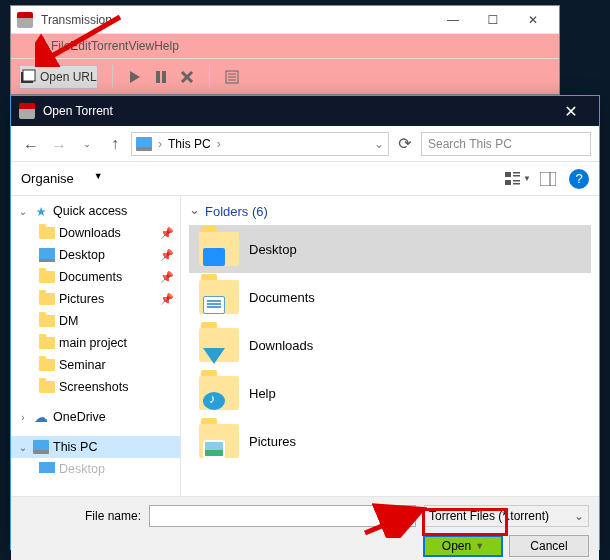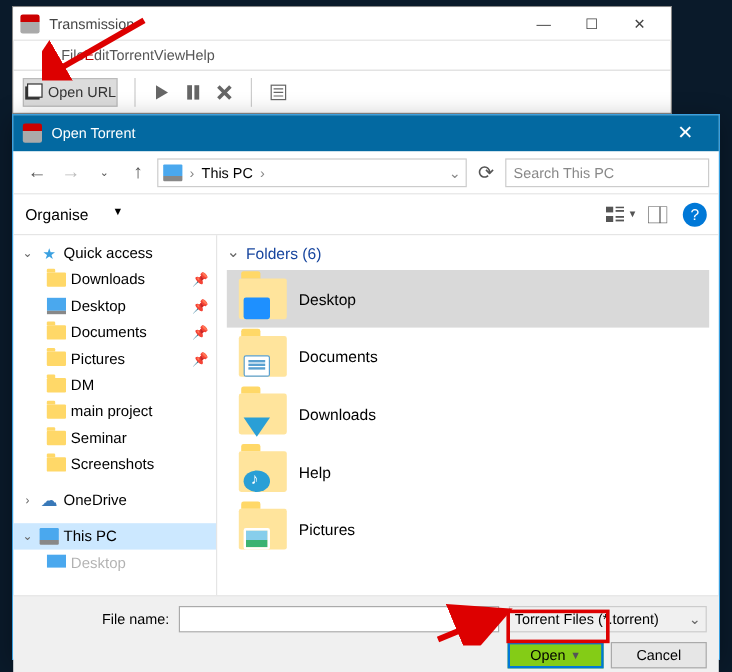--- a/index.html
+++ b/index.html
@@ -1,34 +1,34 @@
 <!DOCTYPE html>
 <html><head>
 <meta charset="utf-8">
 <style>
   * { box-sizing: border-box; font-family: "Segoe UI", Tahoma, sans-serif; }
   body { margin: 0; width: 610px; height: 560px; background: #0a1a2a; overflow: hidden; position: relative; }
   
   
-  .trans-win { position: absolute; left: 10px; top: 5px; width: 550px; height: 90px; background: #ffffff; border: 1px solid #888; }
+  .trans-win { position: absolute; left: 10px; top: 5px; width: 550px; height: 90px; background: #fca5a5; border: 1px solid #888; }
   .trans-titlebar { height: 28px; display: flex; align-items: center; padding: 0 6px; background: #fff; border-bottom: 1px solid #e4e4e4;}
   .trans-icon { width: 16px; height: 16px; background: linear-gradient(to bottom, #c00 0 40%, #aaa 40%); border-radius: 2px; margin-right: 8px; }
   .trans-title { font-size: 12px; color: #444; flex: 1; }
   .win-ctl { width: 40px; height: 100%; display: flex; align-items: center; justify-content: center; color: #444; font-size: 12px;}
   .trans-menu { height: 24px; display: flex; align-items: center; padding: 0 10px; font-size: 12px; color: #555; margin-left: 30px;}
   .trans-menu span.accent { color: #b00; }
   .trans-tb { height: 36px; border-top: 1px solid #ddd; display:flex; align-items:center; padding: 0 8px; gap: 10px;}
   .tb-btn { display:flex; align-items:center; gap:4px; font-size:12px; color:#333; padding:3px 0; }
   .tb-btn.active { background:#dcdcdc; border:1px solid #bbb;}
   .sq-ico { width:16px; height:16px; }
   .sep { width:1px; height:24px; background:#ccc; margin:0 4px;}
   
   
   .dlg { position:absolute; left:10px; top:95px; width:590px; height:455px; background:#fff; border:1px solid #3aa0e0; box-shadow:0 4px 20px rgba(0,0,0,.3);}
-  .dlg-titlebar { height:30px; background:#0369a1; color:#fff; display:flex; align-items:center; padding:0 8px; }
+  .dlg-titlebar { height:30px; background:#0f172a; color:#fff; display:flex; align-items:center; padding:0 8px; }
   .dlg-titlebar .t-ico { width:16px;height:16px;background:linear-gradient(to bottom,#c00 0 40%,#aaa 40%);border-radius:2px;margin-right:8px;}
   .dlg-title { font-size:12px; flex:1;}
   .dlg-close { width:40px; text-align:center; font-size:16px;}
   
   .dlg-nav { height:36px; border-bottom:1px solid #e5e5e5; display:flex; align-items:center; padding:0 8px; gap:4px;}
   .nav-arr { width:24px; height:24px; display:flex; align-items:center; justify-content:center; color:#555;}
   .addr { flex:1; height:24px; border:1px solid #ccc; display:flex; align-items:center; padding:0 4px; gap:6px; font-size:12px;}
   .pc-ico { width:16px; height:14px; background:linear-gradient(to bottom,#4aa8ee 0 70%,#888 70%); border-radius:1px;}
   .addr .chev { color:#888;}
   .nav-ico { width:24px; height:24px; display:flex; align-items:center; justify-content:center; color:#555;}

